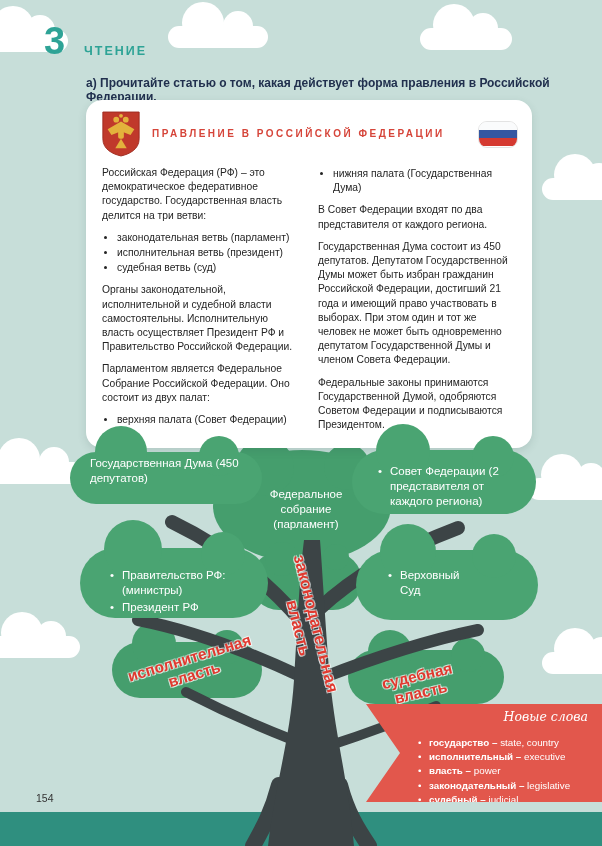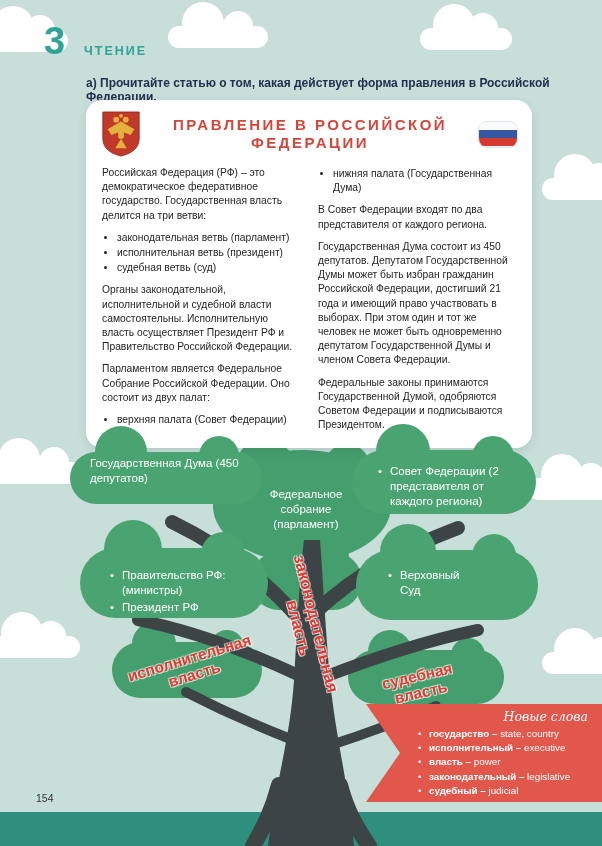--- a/index.html
+++ b/index.html
@@ -23,21 +23,21 @@
 
   
   .sec-num{position:absolute;left:44px;top:20px;font-size:38px;font-weight:bold;color:#2ea396;z-index:2}
   .sec-title{position:absolute;left:84px;top:44px;font-size:12.5px;font-weight:bold;letter-spacing:2px;color:#2ea396;z-index:2}
   .instruction{position:absolute;left:86px;top:76px;width:470px;font-size:12px;font-weight:bold;color:#21304e;z-index:2}
 
   
   .card{position:absolute;left:86px;top:100px;width:446px;height:348px;background:#fff;border-radius:16px;z-index:2;box-shadow:0 3px 8px rgba(50,80,75,.15);padding:10px 14px 8px}
   .card-head{display:flex;align-items:center;gap:10px;margin-bottom:8px}
   .arms{width:42px;height:48px;flex:0 0 auto}
-  .card-title{flex:1;text-align:center;color:#d6453a;font-size:15px;letter-spacing:2.5px;font-weight:bold;line-height:1.2}
+  .card-title{flex:1;color:#d6453a;font-size:10px;letter-spacing:2.5px;font-weight:bold;line-height:1.2}
   .flag{width:40px;height:27px;border-radius:9px;overflow:hidden;flex:0 0 auto;border:1px solid #e3e3e3;display:flex;flex-direction:column}
   .flag i{flex:1;display:block}
   .f-w{background:#fafbfc}.f-b{background:#3557a2}.f-r{background:#d53a31}
   .cols{display:flex;gap:18px;padding:0 2px}
   .col{flex:1;font-size:10.3px;line-height:1.38;color:#242424}
   .col p{margin:0 0 8px}
   .col ul{margin:0 0 8px 15px;padding:0}
   .col li{margin:1px 0}
 
   
@@ -70,21 +70,21 @@
   
   .branch-label{position:absolute;z-index:5;color:#e0392f;font-weight:bold;text-align:center;line-height:1.08;
     text-shadow:1px 1px 0 rgba(255,255,255,.7),-1px -1px 0 rgba(255,255,255,.5),1px -1px 0 rgba(255,255,255,.5),-1px 1px 0 rgba(255,255,255,.5)}
   .bl-exec{left:112px;top:650px;width:160px;font-size:15.5px;transform:rotate(-17deg)}
   .bl-leg{left:212px;top:608px;width:190px;font-size:16.5px;transform:rotate(76deg)}
   .bl-jud{left:358px;top:668px;width:122px;font-size:15.5px;transform:rotate(-13deg)}
 
   
   .ribbon{position:absolute;left:366px;top:704px;width:236px;height:98px;background:#e2574c;z-index:6;
     clip-path:polygon(0 0,100% 0,100% 100%,0 100%,34px 50%);padding:5px 10px 6px 52px;color:#fff}
-  .vtitle{text-align:right;font-family:"DejaVu Serif",serif;font-style:italic;font-size:12.5px;margin-bottom:3px;padding-right:4px}
+  .vtitle{text-align:right;font-family:"DejaVu Serif",serif;font-style:italic;font-size:12.5px;margin-bottom:12px;padding-right:4px}
   .vlist{list-style:none;font-size:9.8px;line-height:1.45}
   .vlist li{position:relative;padding-left:11px}
   .vlist li::before{content:"\2022";position:absolute;left:0}
   .vlist .ru{font-weight:bold}
   .vlist .en{}
 
   
   .strip{position:absolute;left:0;top:812px;width:602px;height:34px;background:#2f8f7f;z-index:1}
   .pagenum{position:absolute;left:36px;top:792px;font-size:10.5px;color:#333;z-index:3}
 </style>

